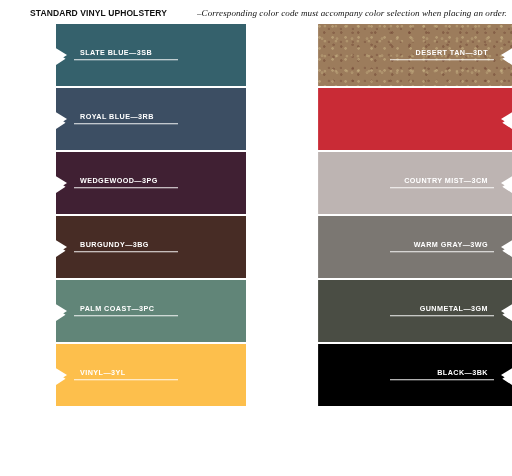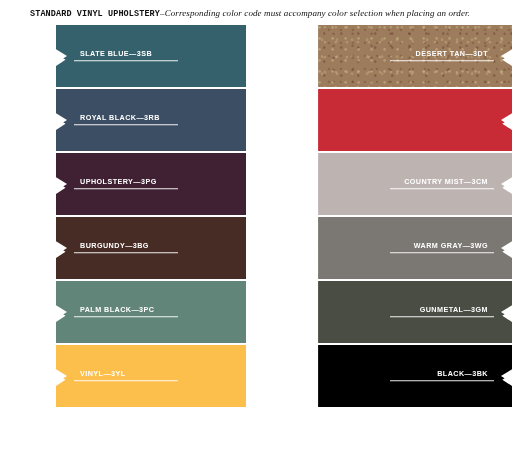--- a/index.html
+++ b/index.html
@@ -17,26 +17,27 @@
   
   #header {
     padding: 8px 0 6px 30px;
     font-size: 8.5px;
     letter-spacing: 0.1px;
     color: #111111;
     white-space: nowrap;
   }
   #header .title {
     font-weight: bold;
-    font-family: Liberation Mono, monospace;
+    font-family: Liberation Sans, sans-serif;
   }
   #header .subtitle {
     font-style: italic;
     font-family: "Liberation Serif", serif;
     font-size: 9px;
+    margin-left: 30px;
   }
 
   
   #grid {
     width: 512px;
     padding: 0 0 0 0;
     box-sizing: border-box;
   }
   .row {
     display: flex;
@@ -169,34 +170,34 @@
         <div class="label">
           <span class="text">DESERT TAN—3DT</span>
         </div>
       </div>
     </div>
     <div class="row">
       <div class="cell left">
         <div class="swatch" style="background: rgb(60, 78, 99);"></div>
         <div class="arrow"></div>
         <div class="label">
-          <span class="text">ROYAL BLACK—3RB</span>
+          <span class="text">ROYAL BLUE—3RB</span>
         </div>
       </div>
       <div class="cell right">
         <div class="swatch" style="background: rgb(201, 43, 54);"></div>
         <div class="arrow"></div>
       </div>
     </div>
     <div class="row">
       <div class="cell left">
         <div class="swatch" style="background: rgb(64, 32, 51);"></div>
         <div class="arrow"></div>
         <div class="label">
-          <span class="text">UPHOLSTERY—3PG</span>
+          <span class="text">WEDGEWOOD—3PG</span>
         </div>
       </div>
       <div class="cell right">
         <div class="swatch" style="background: rgb(189, 180, 178);"></div>
         <div class="arrow"></div>
         <div class="label">
           <span class="text">COUNTRY MIST—3CM</span>
         </div>
       </div>
     </div>
@@ -214,21 +215,21 @@
         <div class="label">
           <span class="text">WARM GRAY—3WG</span>
         </div>
       </div>
     </div>
     <div class="row">
       <div class="cell left">
         <div class="swatch" style="background: rgb(97, 133, 120);"></div>
         <div class="arrow"></div>
         <div class="label">
-          <span class="text">PALM BLACK—3PC</span>
+          <span class="text">PALM COAST—3PC</span>
         </div>
       </div>
       <div class="cell right">
         <div class="swatch" style="background: rgb(74, 77, 68);"></div>
         <div class="arrow"></div>
         <div class="label">
           <span class="text">GUNMETAL—3GM</span>
         </div>
       </div>
     </div>

